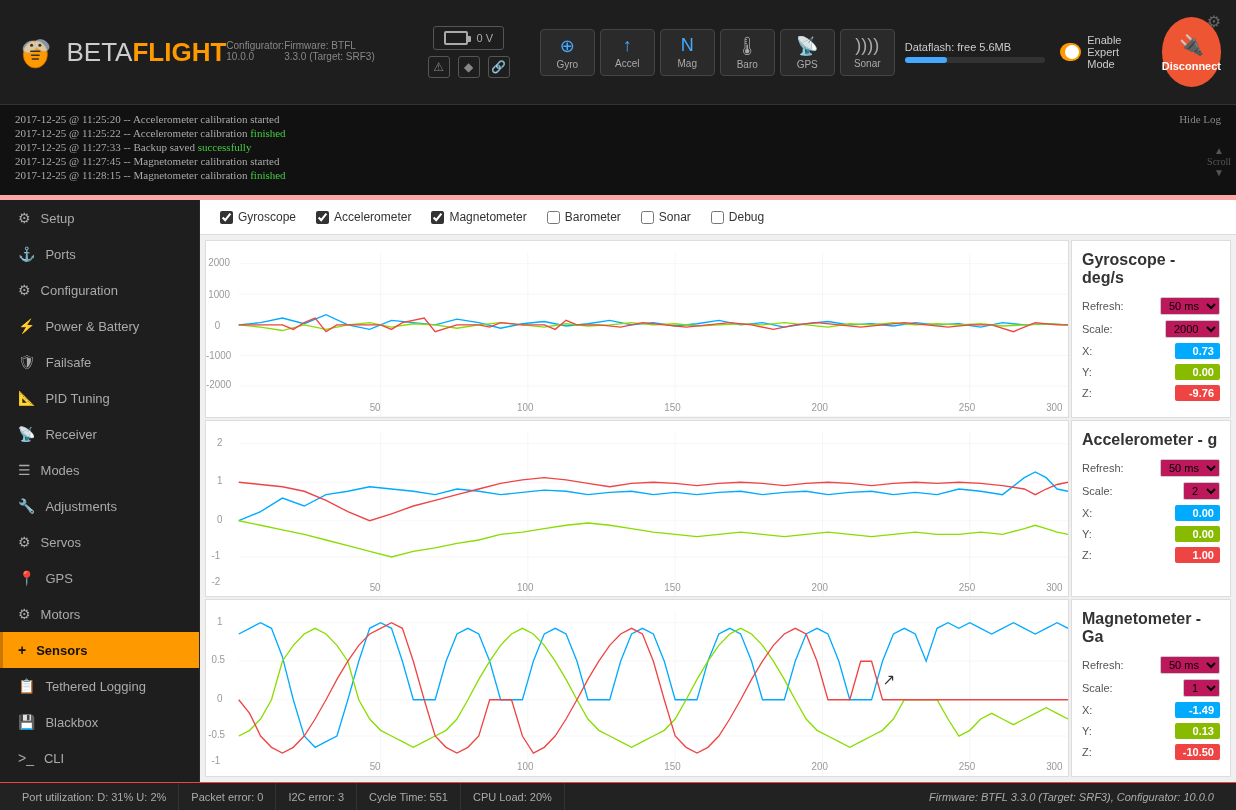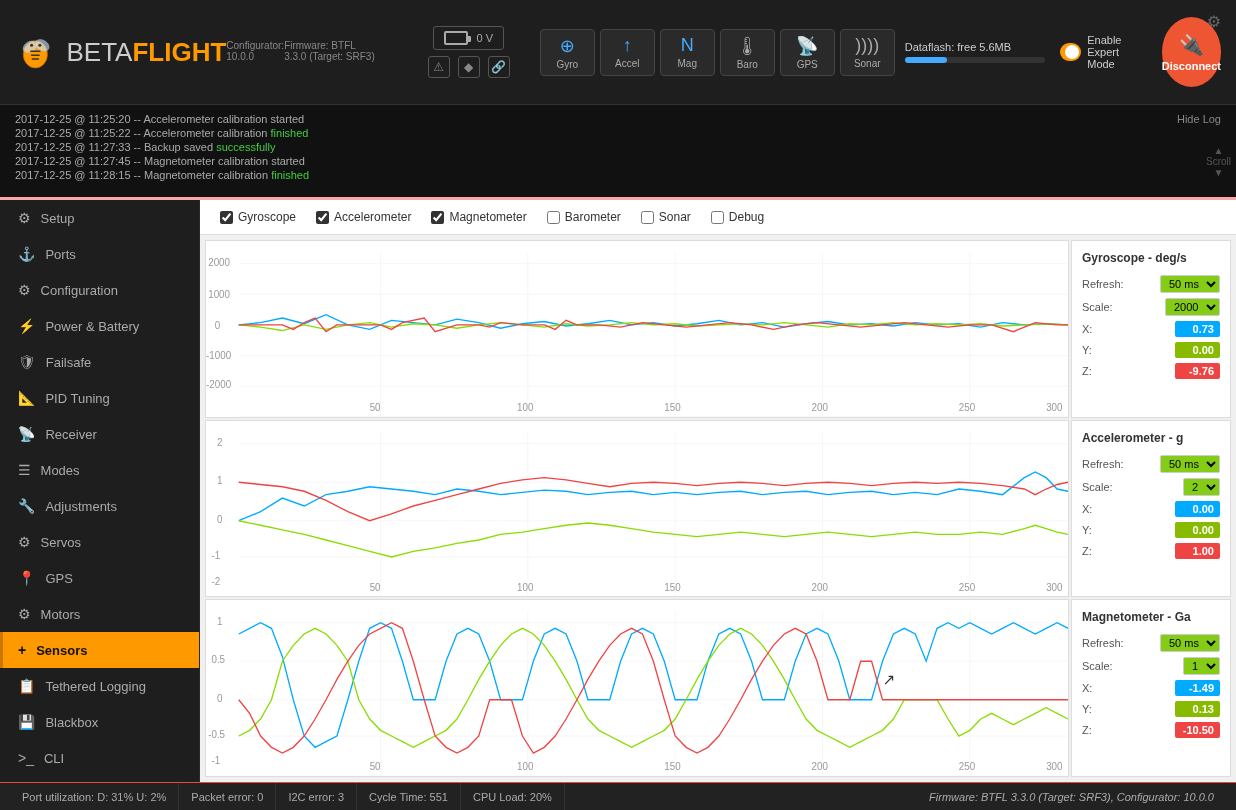--- a/index.html
+++ b/index.html
@@ -32,21 +32,21 @@
     .dataflash-fill { height: 100%; width: 30%; background: #4af; border-radius: 3px; }
     .expert-mode { display: flex; align-items: center; gap: 6px; font-size: 11px; }
     .toggle { width: 36px; height: 18px; background: #f90; border-radius: 9px; position: relative; cursor: pointer; }
     .toggle-knob { width: 14px; height: 14px; background: white; border-radius: 50%; position: absolute; top: 2px; right: 2px; }
     .disconnect-btn { background: #e53; width: 70px; height: 70px; border-radius: 50%; display: flex; flex-direction: column; align-items: center; justify-content: center; cursor: pointer; border: none; color: white; font-size: 11px; font-weight: bold; }
     .disconnect-btn .usb-icon { font-size: 20px; margin-bottom: 3px; }
 
     .gear-icon-top { position: absolute; top: 12px; right: 15px; color: #666; font-size: 16px; cursor: pointer; }
 
     
-    .log-area { background: #111; padding: 8px 15px; border-bottom: 3px solid #fca5a5; font-size: 11px; color: #aaa; position: relative; }
+    .log-area { background: #111; padding: 8px 15px; border-bottom: 5px solid #fca5a5; font-size: 11px; color: #aaa; position: relative; font-family: Liberation Serif, serif; }
     .log-line { margin-bottom: 2px; }
     .log-line .success { color: #4c4; }
     .log-line .finish { color: #4c4; }
     .hide-log { position: absolute; right: 15px; top: 8px; color: #888; cursor: pointer; font-size: 11px; }
     .scroll-hint { position: absolute; right: 5px; top: 40px; color: #555; font-size: 10px; display: flex; flex-direction: column; align-items: center; }
 
     
     .body-area { display: flex; height: calc(810px - 105px - 95px - 28px); }
     .sidebar { width: 200px; background: #1e1e1e; border-right: 1px solid #2a2a2a; overflow-y: auto; flex-shrink: 0; }
     .sidebar-item { display: flex; align-items: center; gap: 10px; padding: 10px 15px; cursor: pointer; color: #aaa; font-size: 13px; border-left: 3px solid transparent; }
@@ -59,23 +59,23 @@
     
     .sensor-bar { background: white; padding: 10px 20px; border-bottom: 1px solid #ddd; display: flex; gap: 20px; align-items: center; }
     .sensor-check { display: flex; align-items: center; gap: 5px; font-size: 12px; color: #333; cursor: pointer; }
     .sensor-check input { accent-color: #333; }
 
     
     .charts-area { flex: 1; padding: 5px; display: flex; flex-direction: column; gap: 2px; overflow: hidden; }
     .chart-row { display: flex; flex: 1; gap: 2px; min-height: 170px; }
     .chart-container { flex: 1; background: white; border: 1px solid #ddd; position: relative; overflow: hidden; }
     .chart-panel { width: 160px; background: white; border: 1px solid #ddd; padding: 10px; flex-shrink: 0; }
-    .chart-panel-title { font-size: 12px; color: #333; font-weight: bold; margin-bottom: 10px; }
+    .chart-panel-title { font-size: 16px; color: #333; font-weight: bold; margin-bottom: 10px; }
     .panel-row { display: flex; align-items: center; justify-content: space-between; margin-bottom: 5px; font-size: 11px; color: #555; }
-    .panel-select { border: 1px solid #ccc; background: #84cc16; font-size: 11px; padding: 1px 4px; border-radius: 2px; cursor: pointer; }
+    .panel-select { border: 1px solid #ccc; background: #be185d; font-size: 11px; padding: 1px 4px; border-radius: 2px; cursor: pointer; }
     .value-badge { padding: 2px 6px; border-radius: 2px; font-size: 11px; font-weight: bold; color: white; min-width: 45px; text-align: right; }
     .val-cyan { background: #0af; }
     .val-green { background: #8b0; }
     .val-red { background: #e44; }
 
     
     .chart-svg { width: 100%; height: 100%; }
 
     
     .grid-line-h { stroke: #eee; stroke-width: 0.5; }

